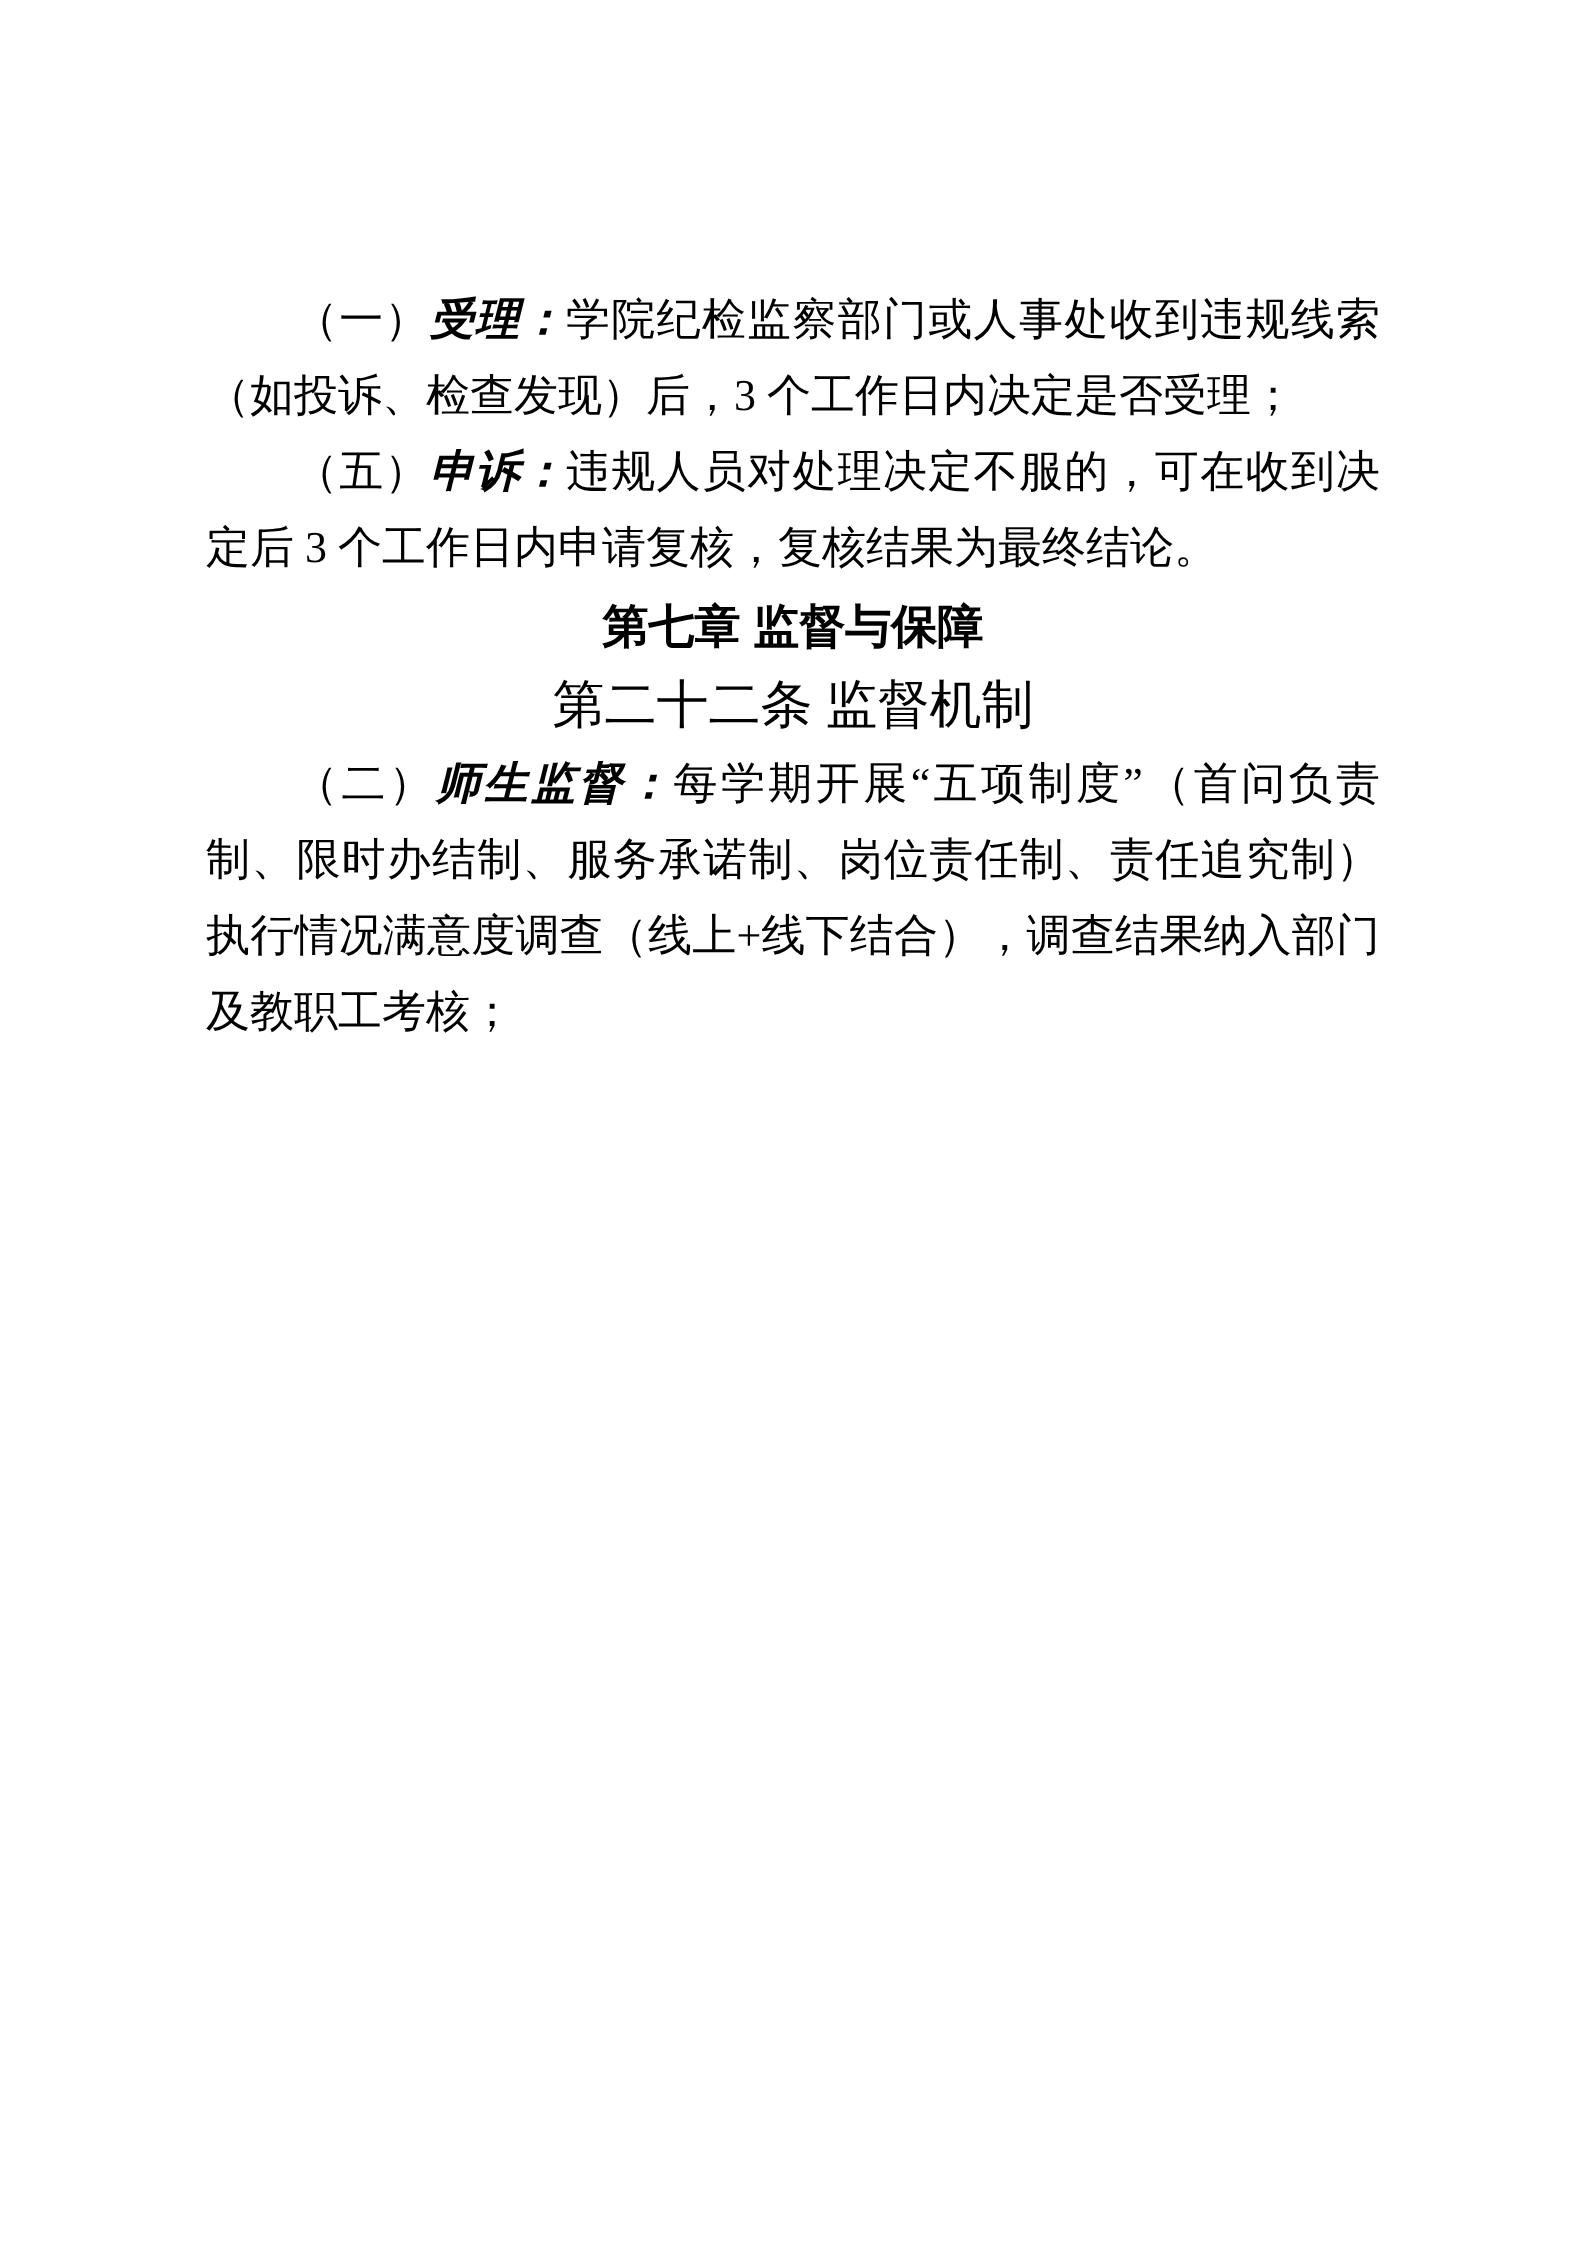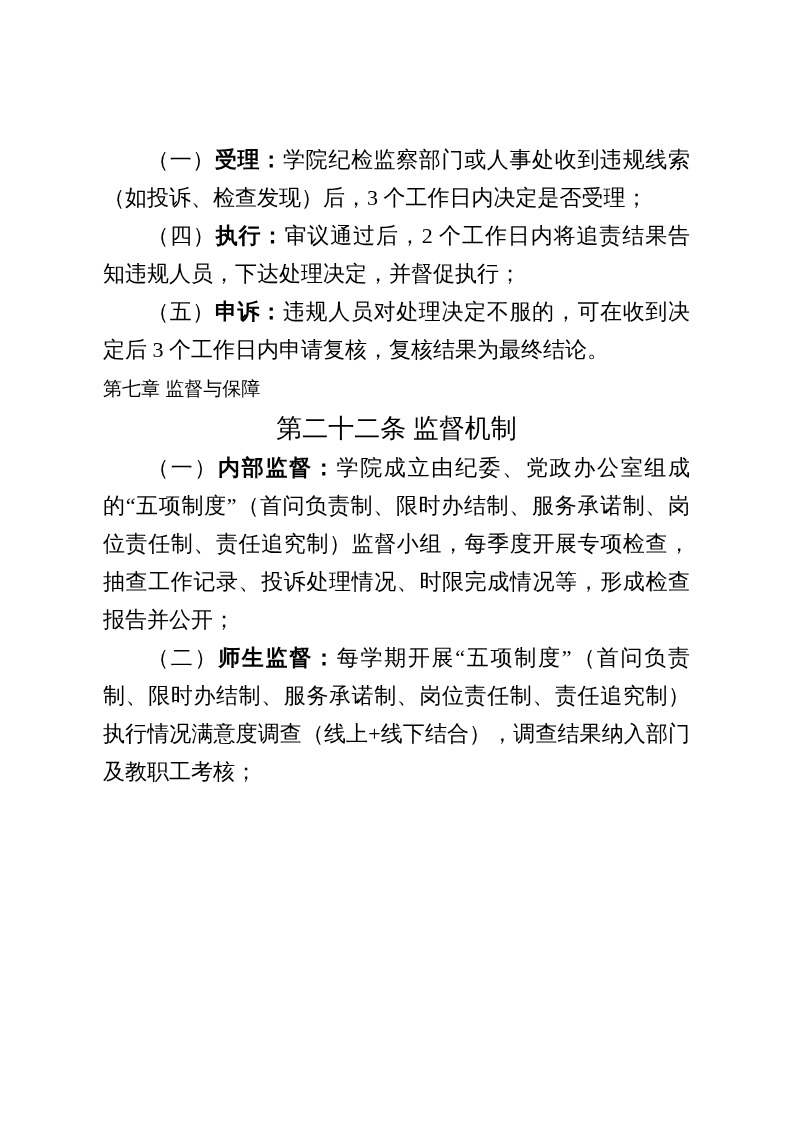--- a/index.html
+++ b/index.html
@@ -25,45 +25,45 @@
     text-align: justify;
     text-justify: inter-character;
   }
   .para {
     margin: 0;
     text-indent: 44px;
   }
   .run-in-label {
     font-weight: bold;
     font-family: "Liberation Sans", "DejaVu Sans", sans-serif;
+    font-style: italic;
   }
   .chapter {
     margin: 0;
     text-indent: 0;
-    font-size: 19px;
-    font-weight: normal;
+    text-align: center;
+    font-size: 23px;
+    font-weight: bold;
     font-family: "Liberation Sans", "DejaVu Sans", sans-serif;
     line-height: 40px;
   }
   .section {
     margin: 0;
     text-indent: 0;
     text-align: center;
     font-size: 26px;
     font-weight: normal;
     font-family: "Liberation Serif", "DejaVu Serif", serif;
     line-height: 40px;
   }
 </style>
 </head>
 <body>
 
 <main class="doc">
   <div>
       <p class="para"><span>（一）</span><span class="run-in-label">受理：</span><span>学院纪检监察部门或人事处收到违规线索（如投诉、检查发现）后，3 个工作日内决定是否受理；</span></p>
-      <p class="para"><span>（四）</span><span class="run-in-label">执行：</span><span>审议通过后，2 个工作日内将追责结果告知违规人员，下达处理决定，并督促执行；</span></p>
       <p class="para"><span>（五）</span><span class="run-in-label">申诉：</span><span>违规人员对处理决定不服的，可在收到决定后 3 个工作日内申请复核，复核结果为最终结论。</span></p>
       <h2 class="chapter">第七章 监督与保障</h2>
       <h3 class="section">第二十二条 监督机制</h3>
-      <p class="para"><span>（一）</span><span class="run-in-label">内部监督：</span><span>学院成立由纪委、党政办公室组成的“五项制度”（首问负责制、限时办结制、服务承诺制、岗位责任制、责任追究制）监督小组，每季度开展专项检查，抽查工作记录、投诉处理情况、时限完成情况等，形成检查报告并公开；</span></p>
       <p class="para"><span>（二）</span><span class="run-in-label">师生监督：</span><span>每学期开展“五项制度”（首问负责制、限时办结制、服务承诺制、岗位责任制、责任追究制）执行情况满意度调查（线上+线下结合），调查结果纳入部门及教职工考核；</span></p>
     </div>
 </main>
 
 </body></html>

